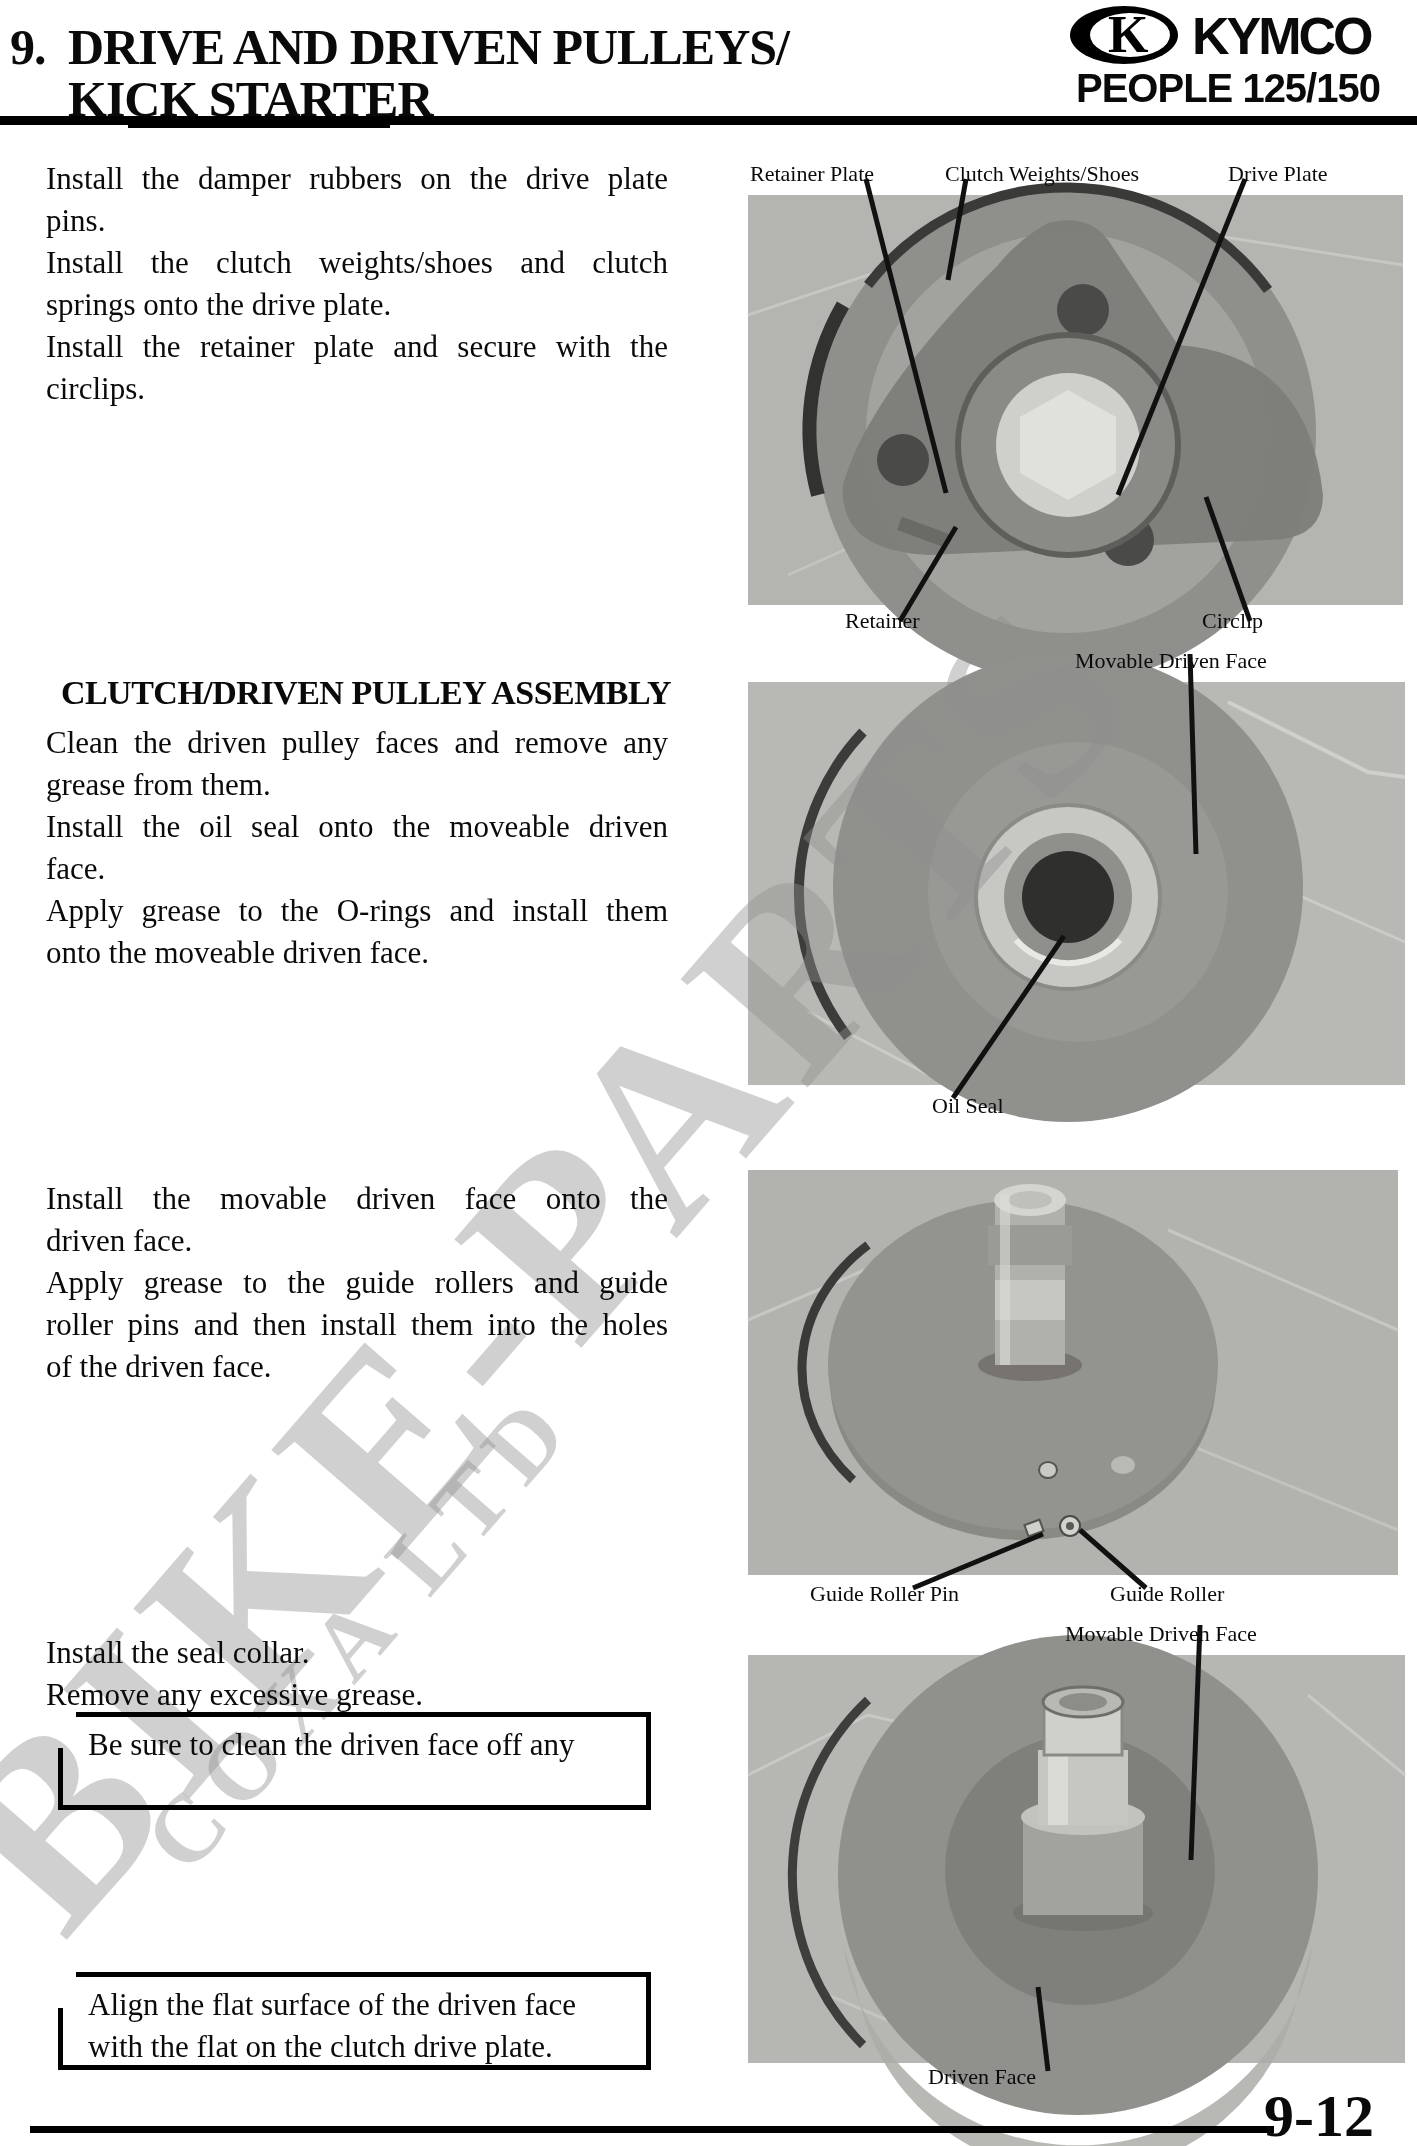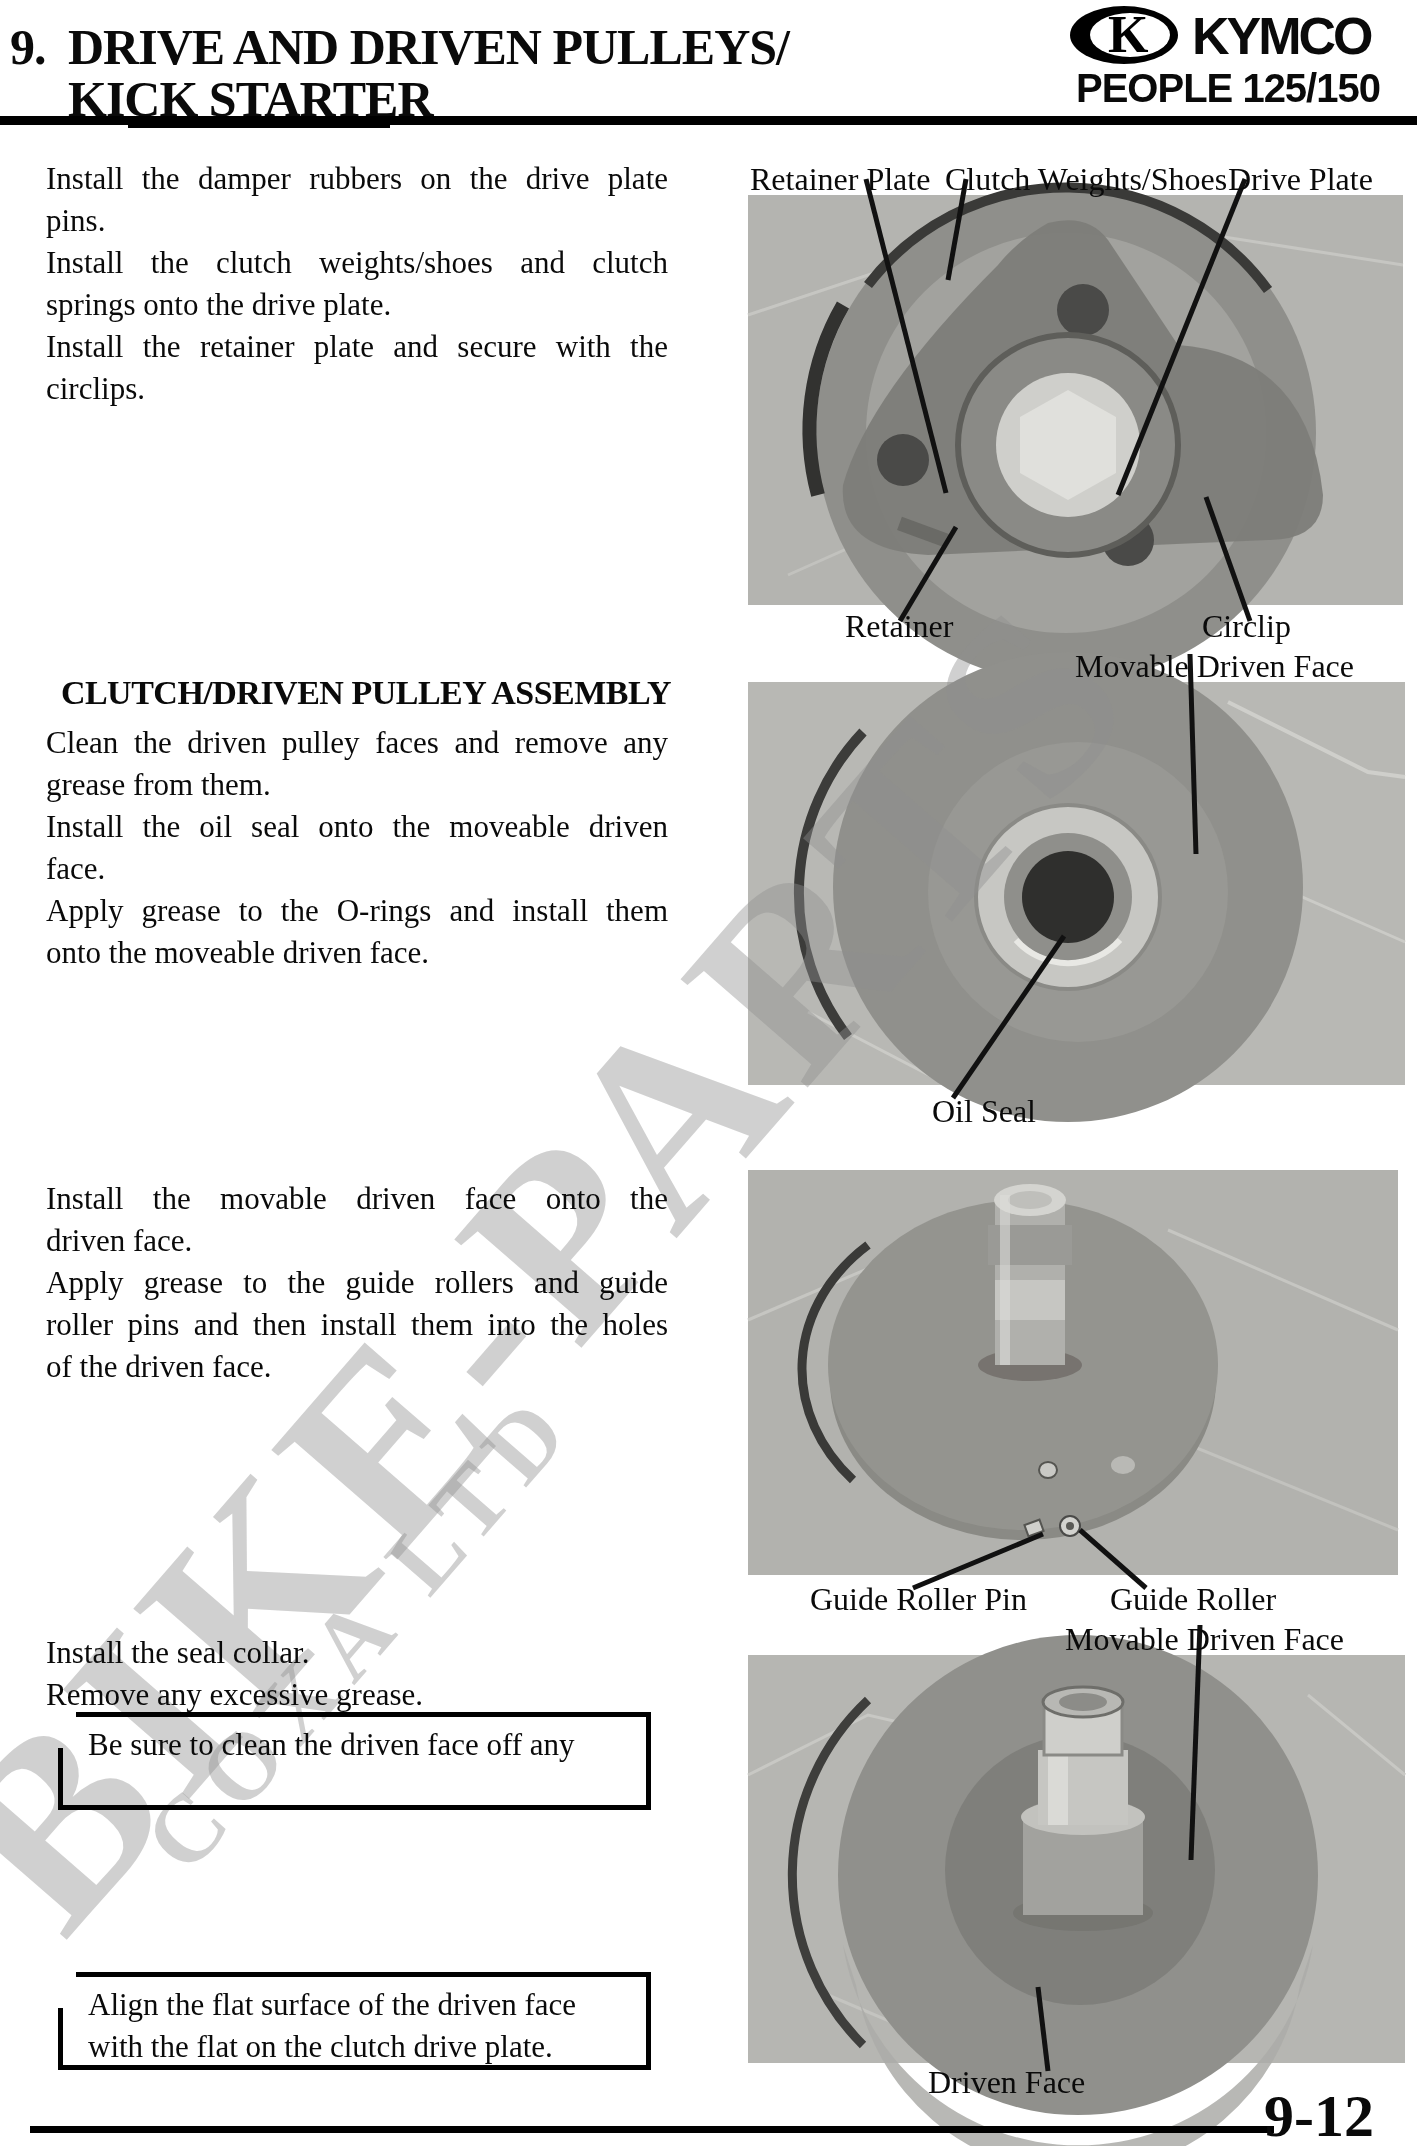--- a/index.html
+++ b/index.html
@@ -34,21 +34,21 @@
   .tblock{position:absolute;left:46px;width:622px;z-index:5;}
   .tl{font-size:31px;line-height:42px;height:42px;white-space:nowrap;}
   .tl.j{white-space:normal;text-align:justify;text-align-last:justify;}
   .sec-head{position:absolute;left:46px;top:674px;width:640px;font-size:34px;font-weight:bold;letter-spacing:-0.5px;z-index:5;white-space:nowrap;text-align:center;}
   
   .nb{position:absolute;background:#000;z-index:5;}
   .nb-text{position:absolute;left:88px;width:545px;z-index:5;}
   
   .photo{position:absolute;z-index:2;}
   .photo svg{overflow:visible;display:block;}
-  .flabel{position:absolute;font-size:32px;z-index:5;white-space:nowrap;}
+  .flabel{position:absolute;font-size:22px;z-index:5;white-space:nowrap;}
   
   .foot-rule{position:absolute;left:30px;top:2126px;width:1244px;height:7px;background:#000;z-index:6;}
   .page-num{position:absolute;left:1264px;top:2082px;font-size:60px;font-weight:bold;z-index:6;}
 </style>
 </head>
 <body>
 
 <div id="page">
 
   <div class="chapter-num">9.</div>

